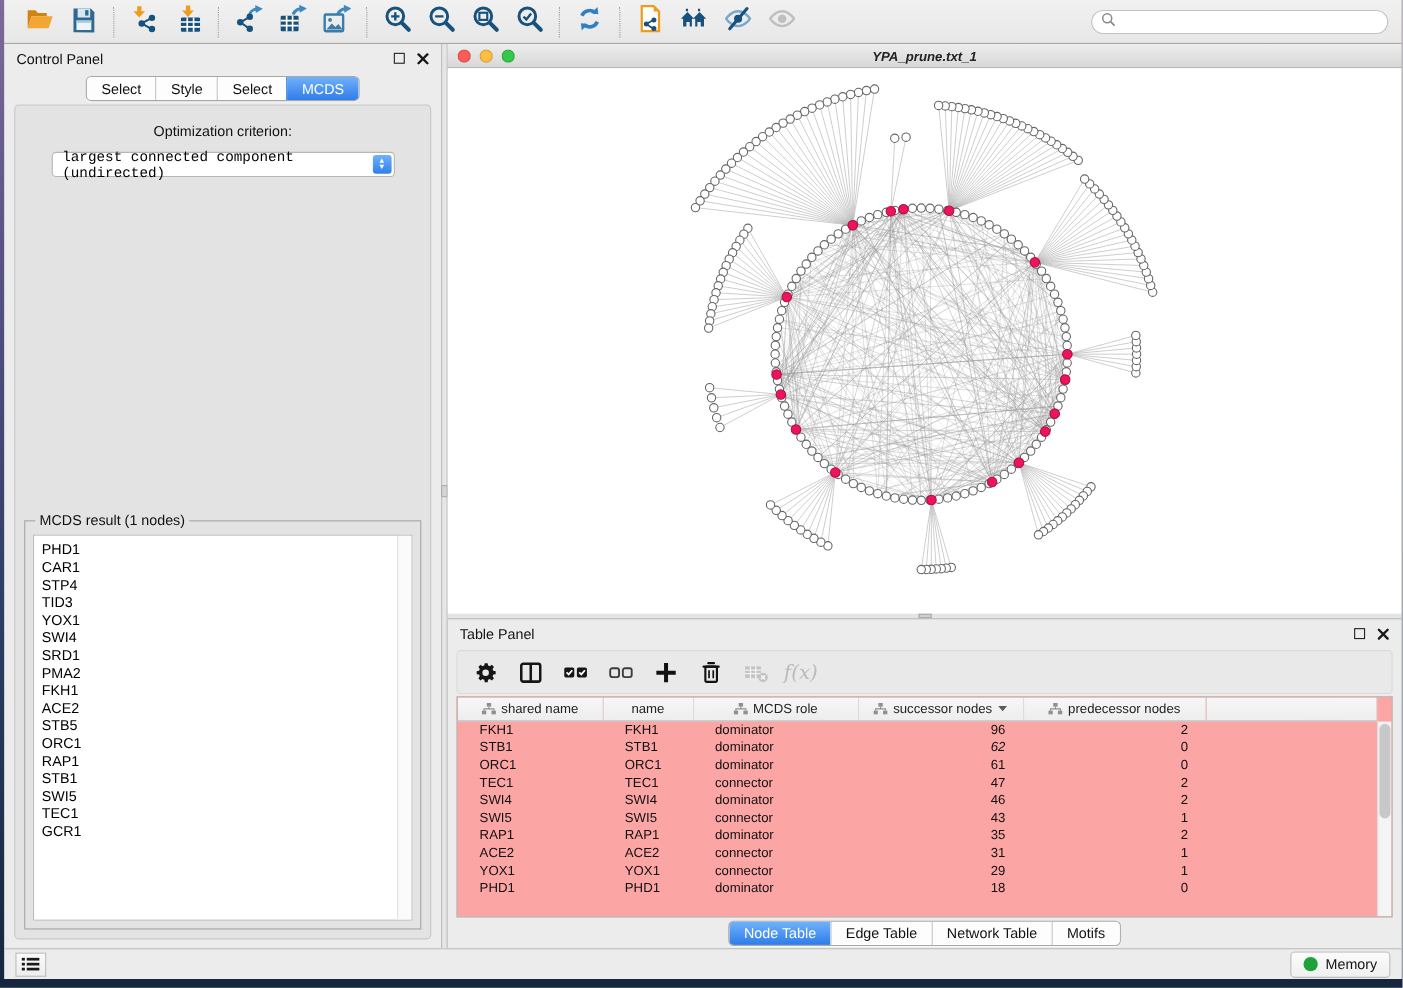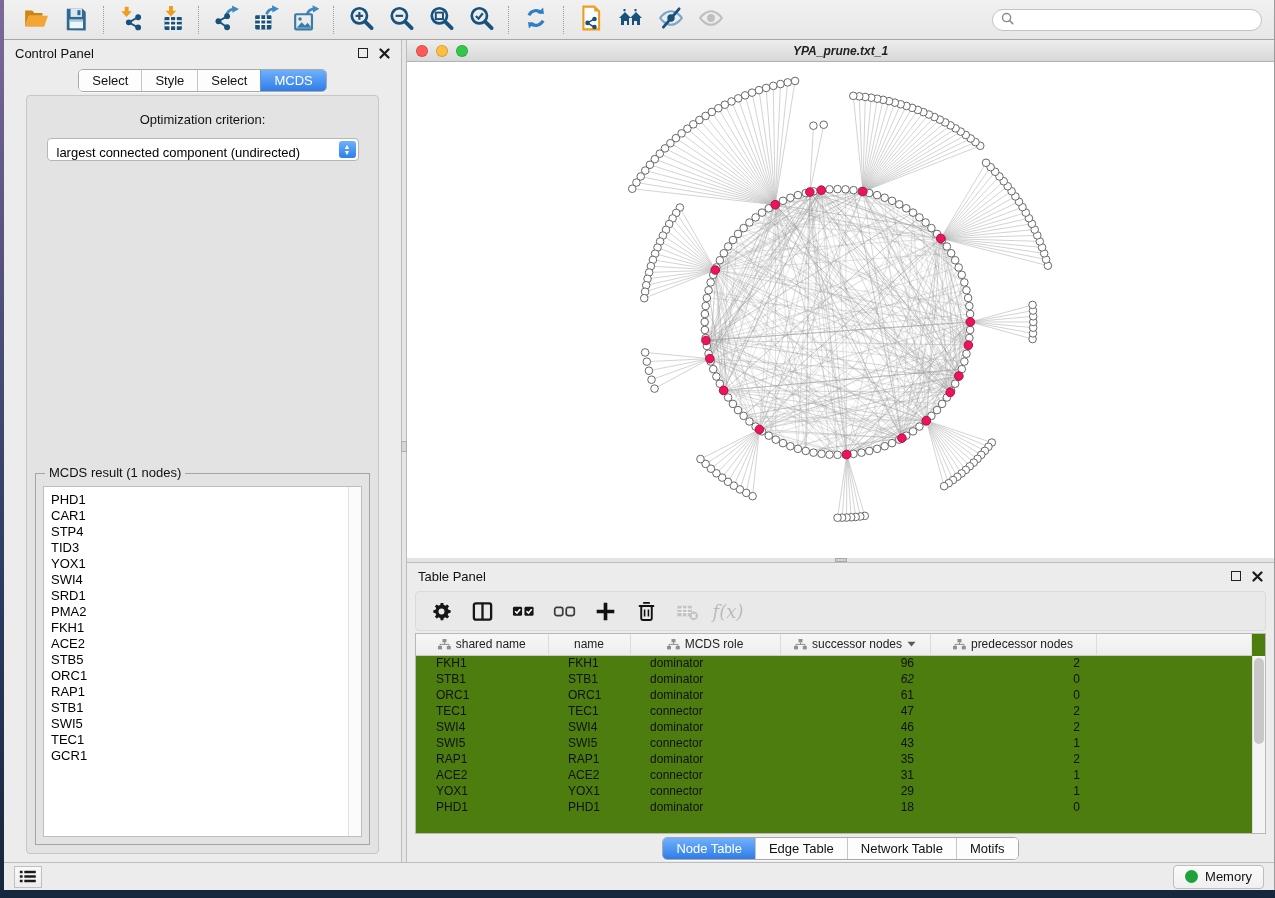--- a/index.html
+++ b/index.html
@@ -30,25 +30,25 @@
   .panel-titlebar { height:26px; flex:0 0 26px; display:flex; align-items:center; padding:0 11px; font-size:13px; color:#111; }
   .win-controls { margin-left:auto; display:flex; gap:11px; align-items:center; }
   .float-box { width:10px; height:10px; border:1.6px solid #222; background:transparent; }
   .close-x svg { width:11px; height:11px; display:block; }
   .seg { display:flex; border:1px solid #a8a8a8; border-radius:5px; overflow:hidden; background:#fff;
     box-shadow:0 1px 0 rgba(255,255,255,.7); }
   .seg-item { padding:3px 13px; font-size:13px; color:#111; border-left:1px solid #c6c6c6; background:#fdfdfd; cursor:default; white-space:nowrap; }
   .seg-item:first-child { border-left:none; }
   .seg-item.active { background:linear-gradient(#70b1fb,#2f7ce8); color:#fff; border-left-color:#5795dd; }
   .cp-tabs { display:flex; justify-content:center; margin:3px 0 0; }
-  .cp-content { flex:1; margin:3px 22px 8px; background:#e3e3e3; border:1px solid #c7c7c7; border-radius:4px;
+  .cp-content { flex:1; margin:3px 9px 8px; background:#e3e3e3; border:1px solid #c7c7c7; border-radius:4px;
     display:flex; flex-direction:column; align-items:center; padding:16px 8px 8px; min-height:0; }
   .opt-label { font-size:13px; color:#111; }
   .dropdown { margin-top:11px; width:312px; height:23px; flex:0 0 23px; background:#fff; border:1px solid #b6b6b6;
-    border-radius:4px; display:flex; align-items:flex-end; font-size:13px; padding-left:9px; position:relative; }
+    border-radius:4px; display:flex; align-items:center; font-size:13px; padding-left:9px; position:relative;font-family:Liberation Mono, monospace; }
   .dd-stepper { position:absolute; right:2px; top:2px; bottom:2px; width:17px; border-radius:3px;
     background:linear-gradient(#6fb2fd,#2e7fe8); color:#fff; display:flex; flex-direction:column;
     align-items:center; justify-content:center; line-height:6px; font-size:7px; }
   .btn-row { display:flex; gap:13px; margin-top:13px; }
   .push-btn { height:23px; padding:0 15px; font-size:13px; color:#111; background:linear-gradient(#ffffff,#f0f0f0);
     border:1px solid #b2b2b2; border-radius:5px; display:flex; align-items:center; cursor:default; }
   .push-btn.focused { box-shadow:0 0 0 3px rgba(106,168,245,.55); border-color:#76a9e8; }
   .group-box { margin-top:auto; align-self:stretch; height:372px; flex:0 0 372px; border:1px solid #a5a5a5;
     position:relative; padding:12px 7px 7px; }
   .group-label { position:absolute; top:-9px; left:9px; background:#e3e3e3; padding:0 4px; font-size:13px; color:#111; }
@@ -75,21 +75,21 @@
   .net-canvas svg { position:absolute; inset:0; width:100%; height:100%; }
 
   
   .table-panel { flex:1; display:flex; flex-direction:column; background:#ececec; min-height:0; }
   .tp-toolbar { margin:2px 8px 0; height:40px; flex:0 0 40px; background:#e9e9e9; border:1px solid #dadada;
     border-radius:4px; display:flex; align-items:center; padding:0 12px; gap:15px; }
   .tp-tool { width:26px; height:26px; display:flex; align-items:center; justify-content:center; cursor:default; }
   .tp-tool svg { width:23px; height:23px; }
   .tp-tool.disabled { opacity:.5; }
   .fx-glyph { font-family:"DejaVu Serif", serif; font-style:italic; font-size:18px; color:#8d8d8d;text-align:center; }
-  .table-wrap { margin:2px 8px 0; flex:1; background:#4d7c0f; border:1px solid #b8b8b8; position:relative; overflow:hidden; }
+  .table-wrap { margin:2px 8px 0; flex:1; background:#fca5a5; border:1px solid #b8b8b8; position:relative; overflow:hidden; }
   table.node-table { border-collapse:collapse; table-layout:fixed; width:calc(100% - 13px); }
   table.node-table th { height:21px; background:linear-gradient(#f7f7f7,#ededed); border-bottom:1px solid #c9c9c9;
     border-right:1px solid #dcdcdc; font-weight:normal; font-size:12px; color:#222; padding:0 4px; overflow:hidden; white-space:nowrap; }
   table.node-table th .th-inner { display:flex; align-items:center; justify-content:center; gap:5px; }
   table.node-table td { height:16px; font-size:12px; color:#111; padding:0 8px; white-space:nowrap; overflow:hidden; }
   td.al { text-align:left; padding-left:20px !important; }
   td.ar { text-align:right; padding-right:16px !important; }
   .tbl-scrollbar { position:absolute; right:0; top:22px; bottom:0; width:13px; background:#f4f4f4; border-left:1px solid #ddd; }
   .tbl-thumb { position:absolute; left:1px; right:1px; top:2px; height:86px; background:#c8c8c8; border-radius:6px; }
   .tp-tabs { height:28px; flex:0 0 28px; display:flex; justify-content:center; align-items:center; }

